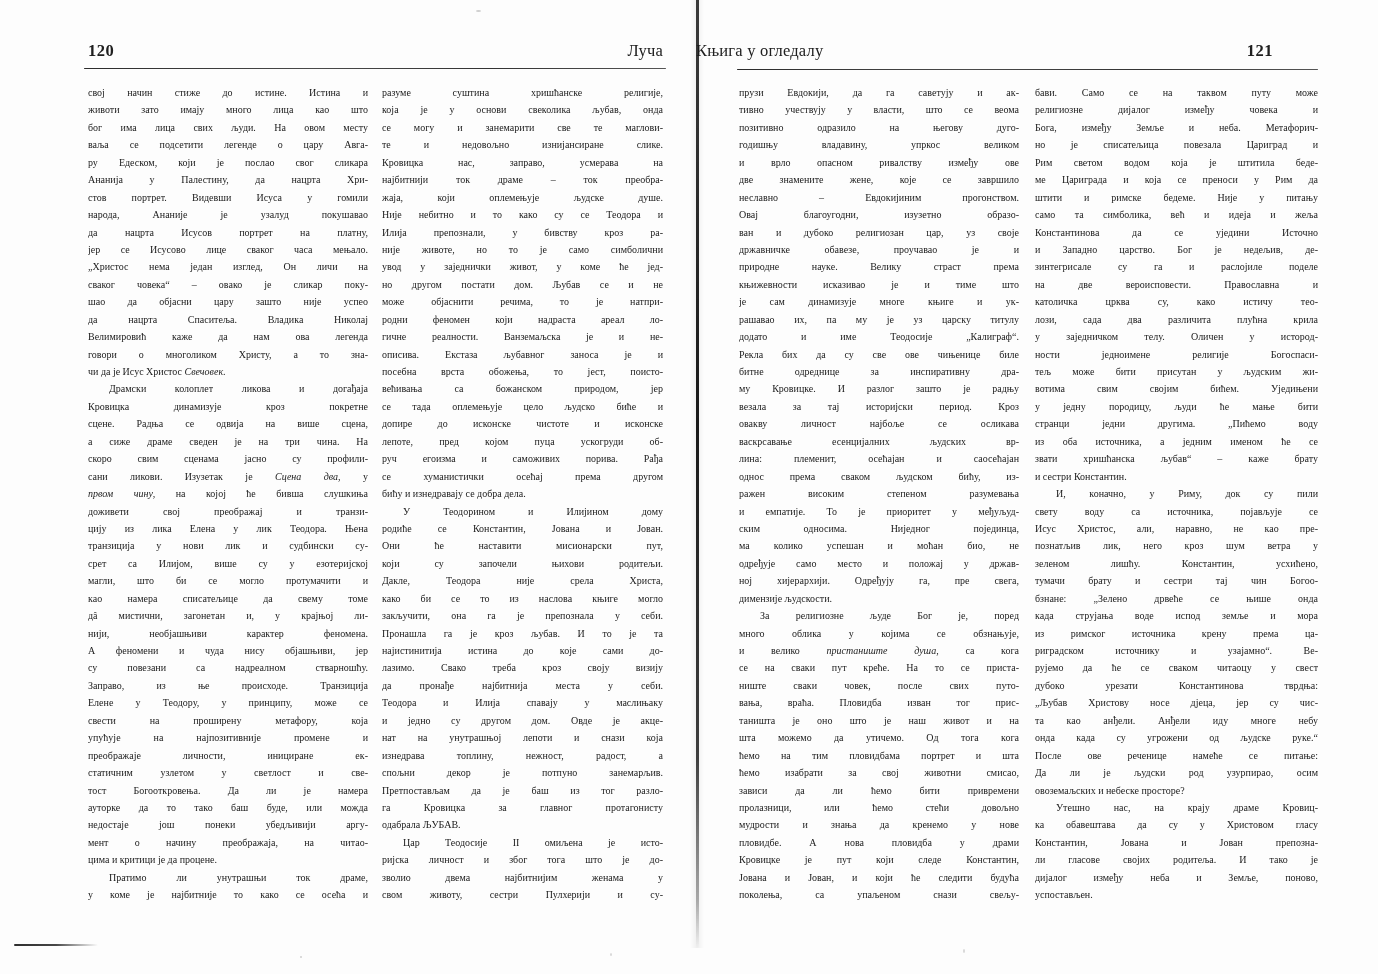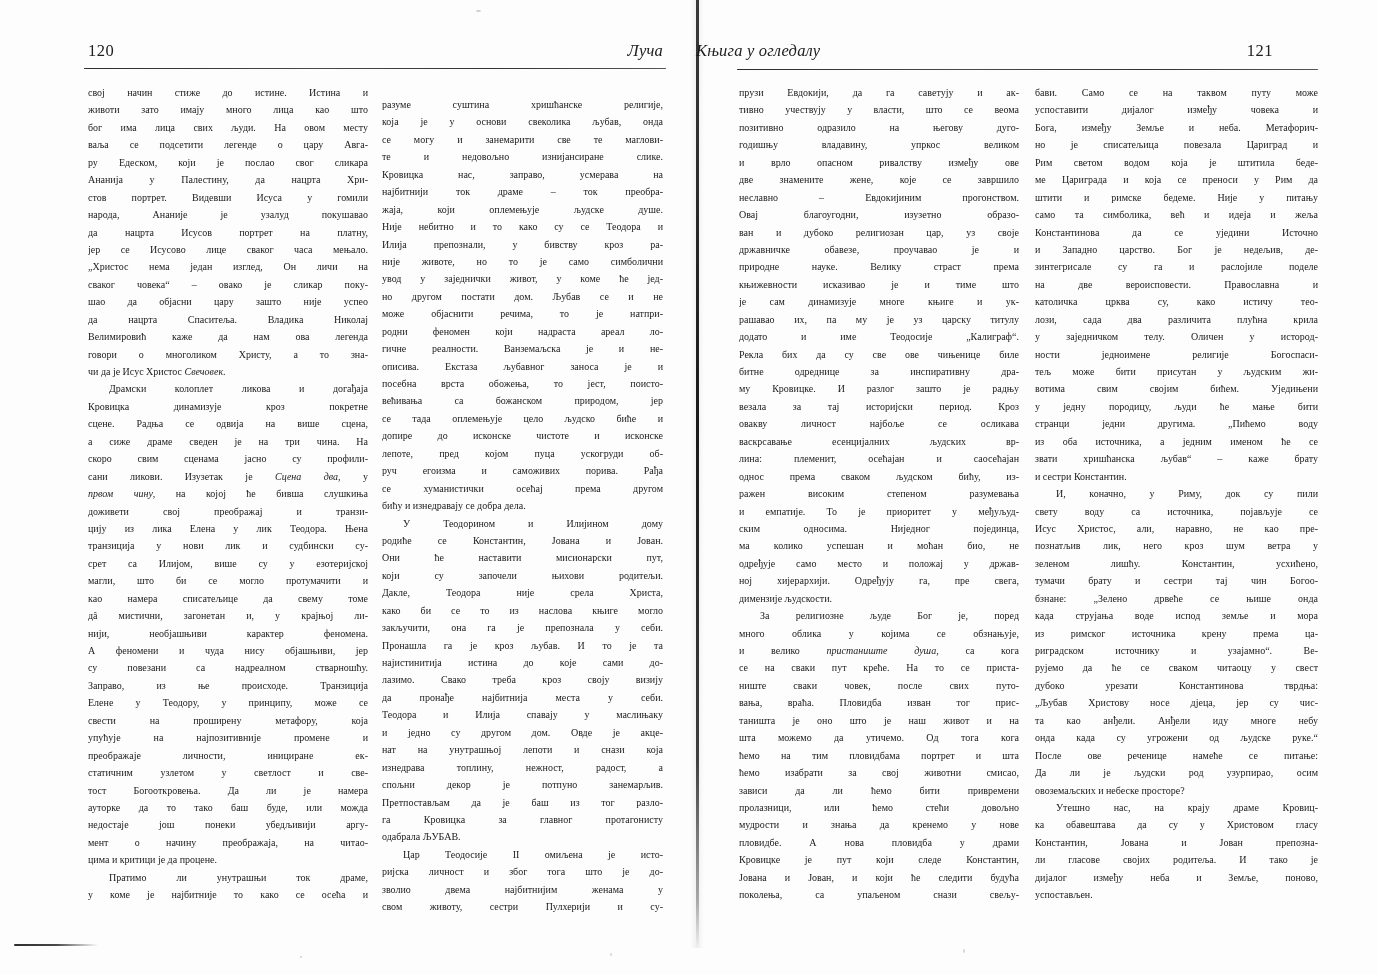--- a/index.html
+++ b/index.html
@@ -19,38 +19,38 @@
     position: absolute;
     top: 41px;
     height: 20px;
     display: flex;
     justify-content: space-between;
     align-items: baseline;
     font-size: 16.5px;
   }
   .header-left  { left: 88px;  width: 575px; }
   .header-right { left: 696px; width: 577px; text-align: right; }
-  .running-title { font-style: italic; letter-spacing: 0.2px; }
-  .page-number { letter-spacing: 0.5px; }
+  .running-title { letter-spacing: 0.2px; }
+  .page-number { letter-spacing: 0.5px; font-weight: bold; }
   .header-rule {
     position: absolute;
     height: 1.4px;
     background: linear-gradient(90deg, #2c2c2c, #4a4a4a 40%, #333 70%, #555);
     border-radius: 1px;
   }
   .rule-left  { left: 84px;  width: 582px; top: 68px; }
   .rule-right { left: 737px; width: 581px; top: 69px; }
 
   .col {
     position: absolute;
     top: 84px;
     font-size: 10px;
   }
   .col-1 { left: 88px;   width: 280px; }
-  .col-2 { left: 382px;  width: 281px; margin-top: 12px; }
+  .col-2 { left: 382px;  width: 281px; }
   .col-3 { left: 739px;  width: 280px; }
   .col-4 { left: 1035px; width: 283px; }
 
   .line {
     height: 17.45px;
     line-height: 17.45px;
     text-align: justify;
     text-align-last: justify;
     white-space: nowrap;
     overflow: hidden;
@@ -263,21 +263,21 @@
       <div class="line">зависи да ли ћемо бити привремени</div>
       <div class="line">пролазници, или ћемо стећи довољно</div>
       <div class="line">мудрости и знања да кренемо у нове</div>
       <div class="line">пловидбе. А нова пловидба у драми</div>
       <div class="line">Кровицке је пут који следе Константин,</div>
       <div class="line">Јована и Јован, и који ће следити будућа</div>
       <div class="line">поколења, са упаљеном снази свељу-</div>
     </div>
   <div class="col col-4">
       <div class="line">бави. Само се на таквом путу може</div>
-      <div class="line">успоставити дијалог између човека и</div>
+      <div class="line">религиозне дијалог између човека и</div>
       <div class="line">Бога, између Земље и неба. Метафорич-</div>
       <div class="line">но је списатељица повезала Цариград и</div>
       <div class="line">Рим светом водом која је штитила беде-</div>
       <div class="line">ме Цариграда и која се преноси у Рим да</div>
       <div class="line">штити и римске бедеме. Није у питању</div>
       <div class="line">само та симболика, већ и идеја и жеља</div>
       <div class="line">Константинова да се уједини Источно</div>
       <div class="line">и Западно царство. Бог је недељив, де-</div>
       <div class="line">зинтегрисале су га и раслојиле поделе</div>
       <div class="line">на две вероисповести. Православна и</div>

